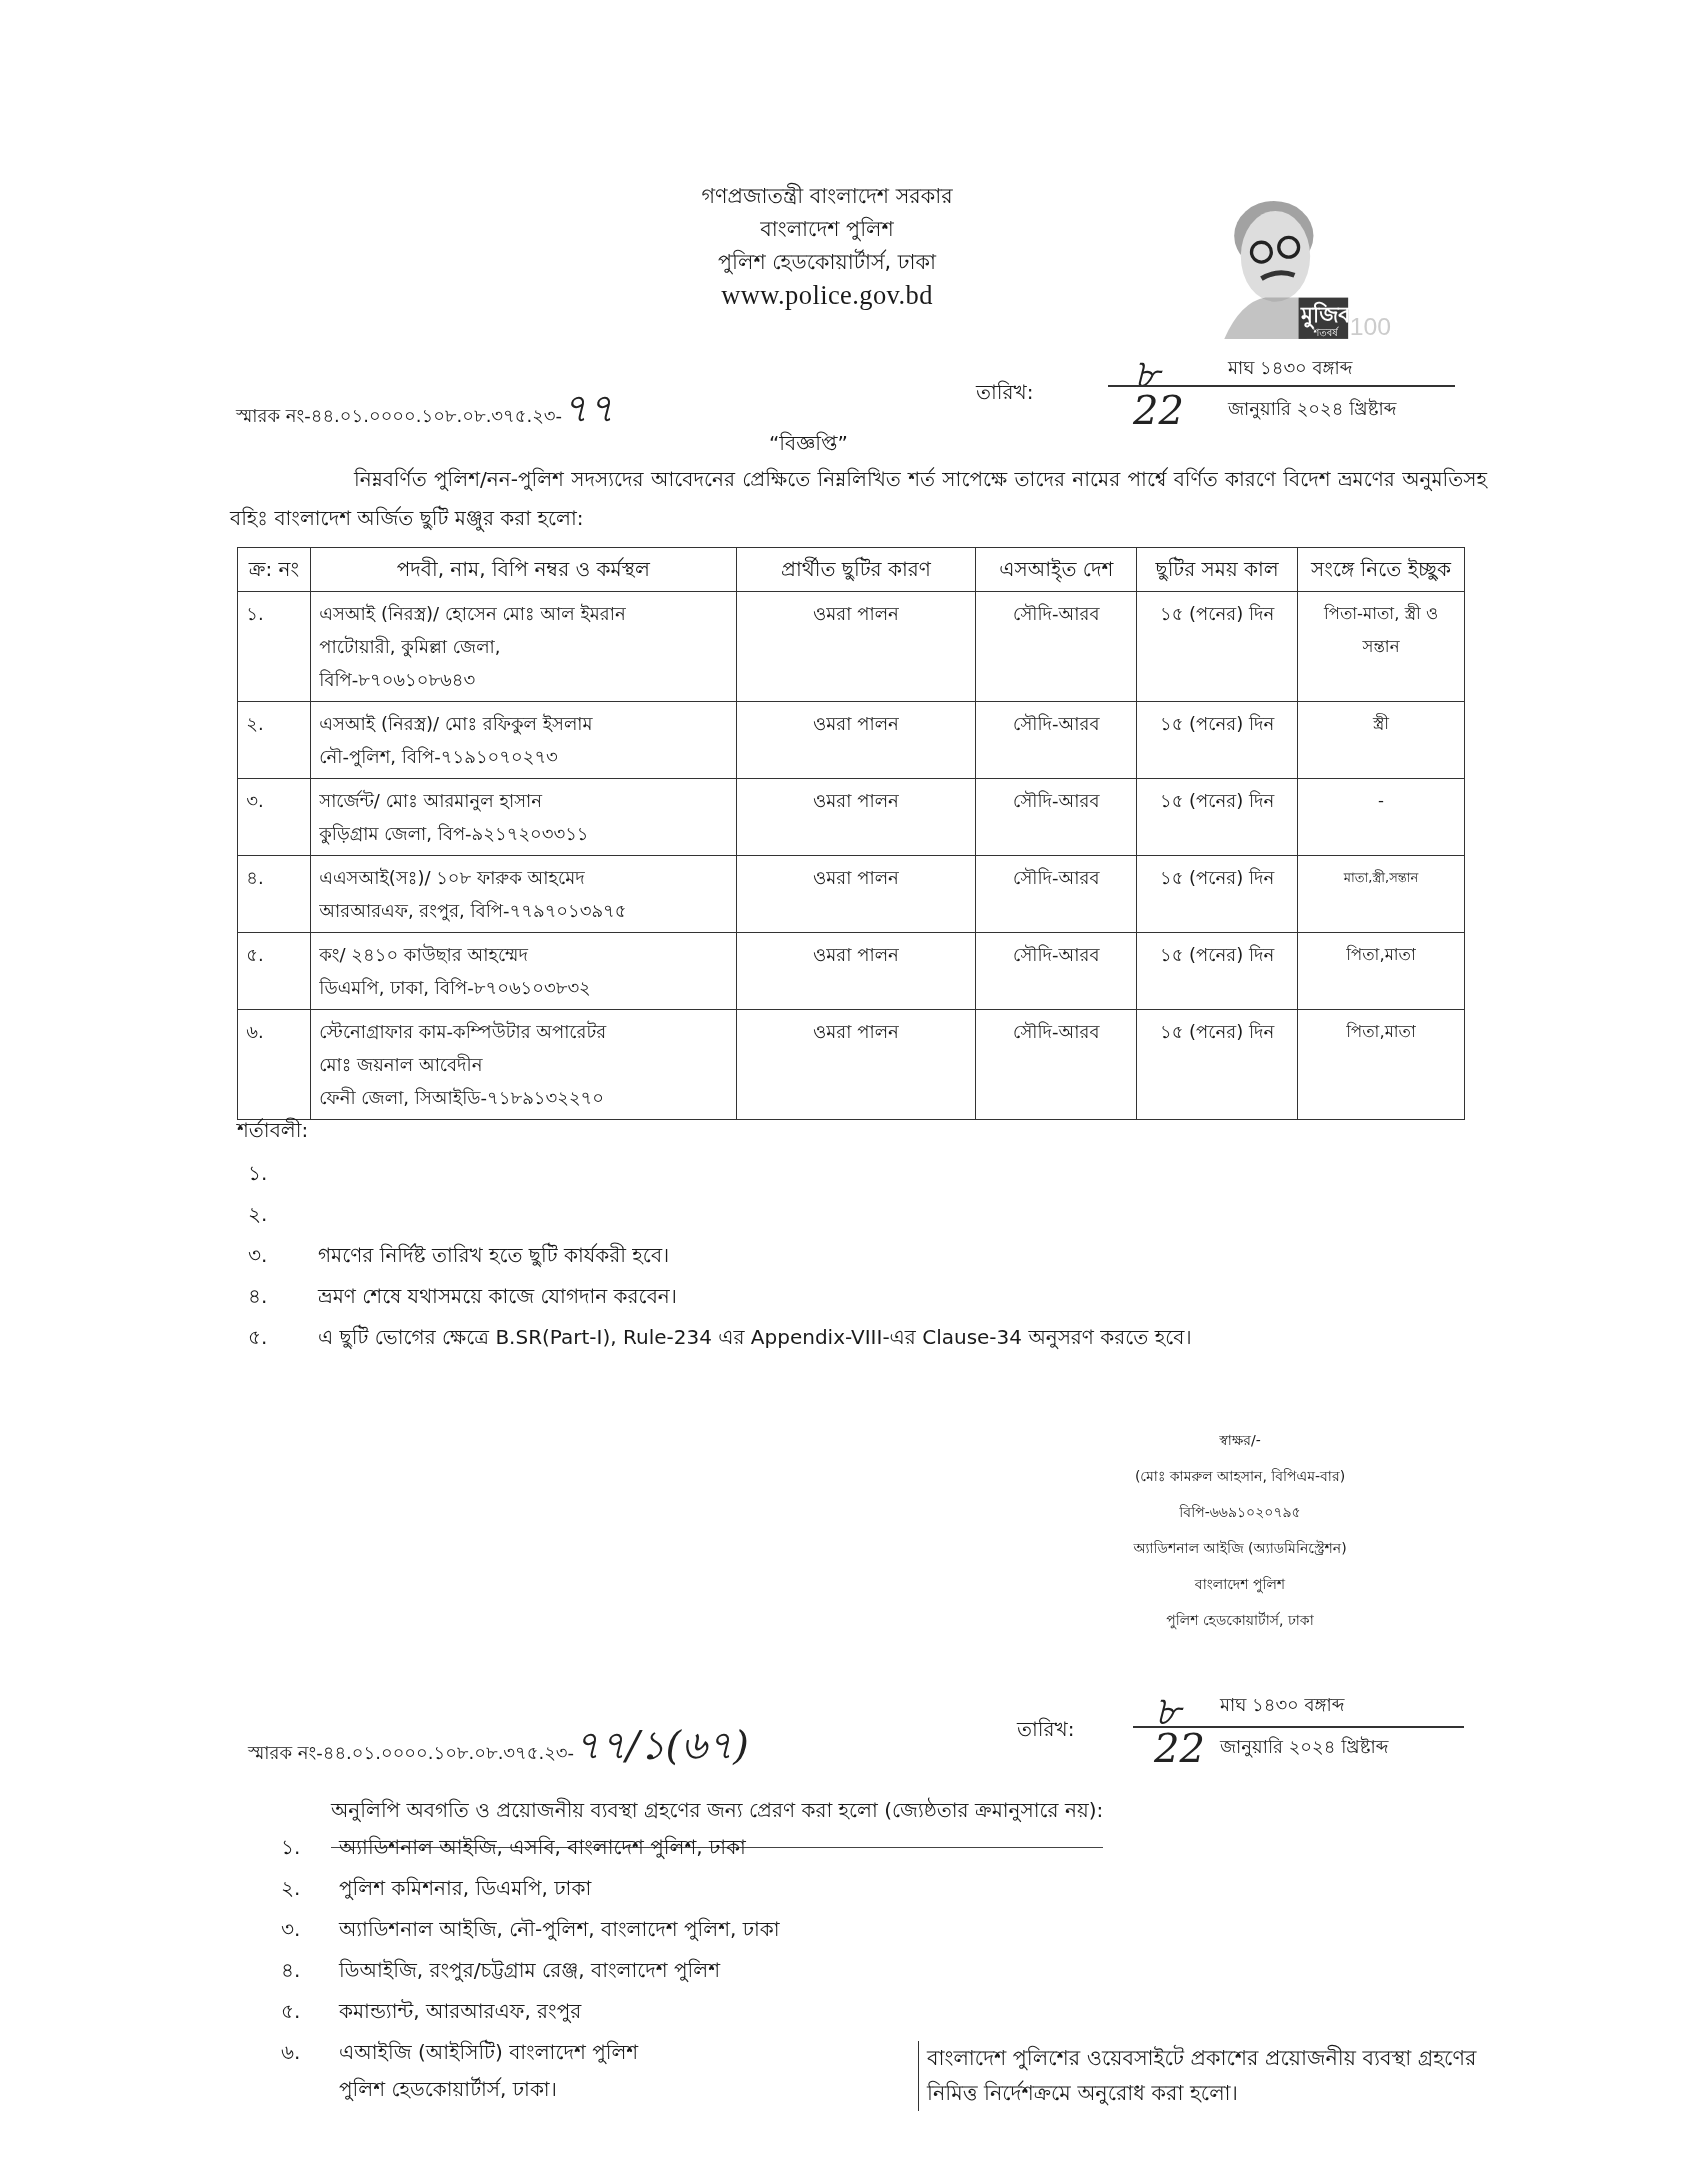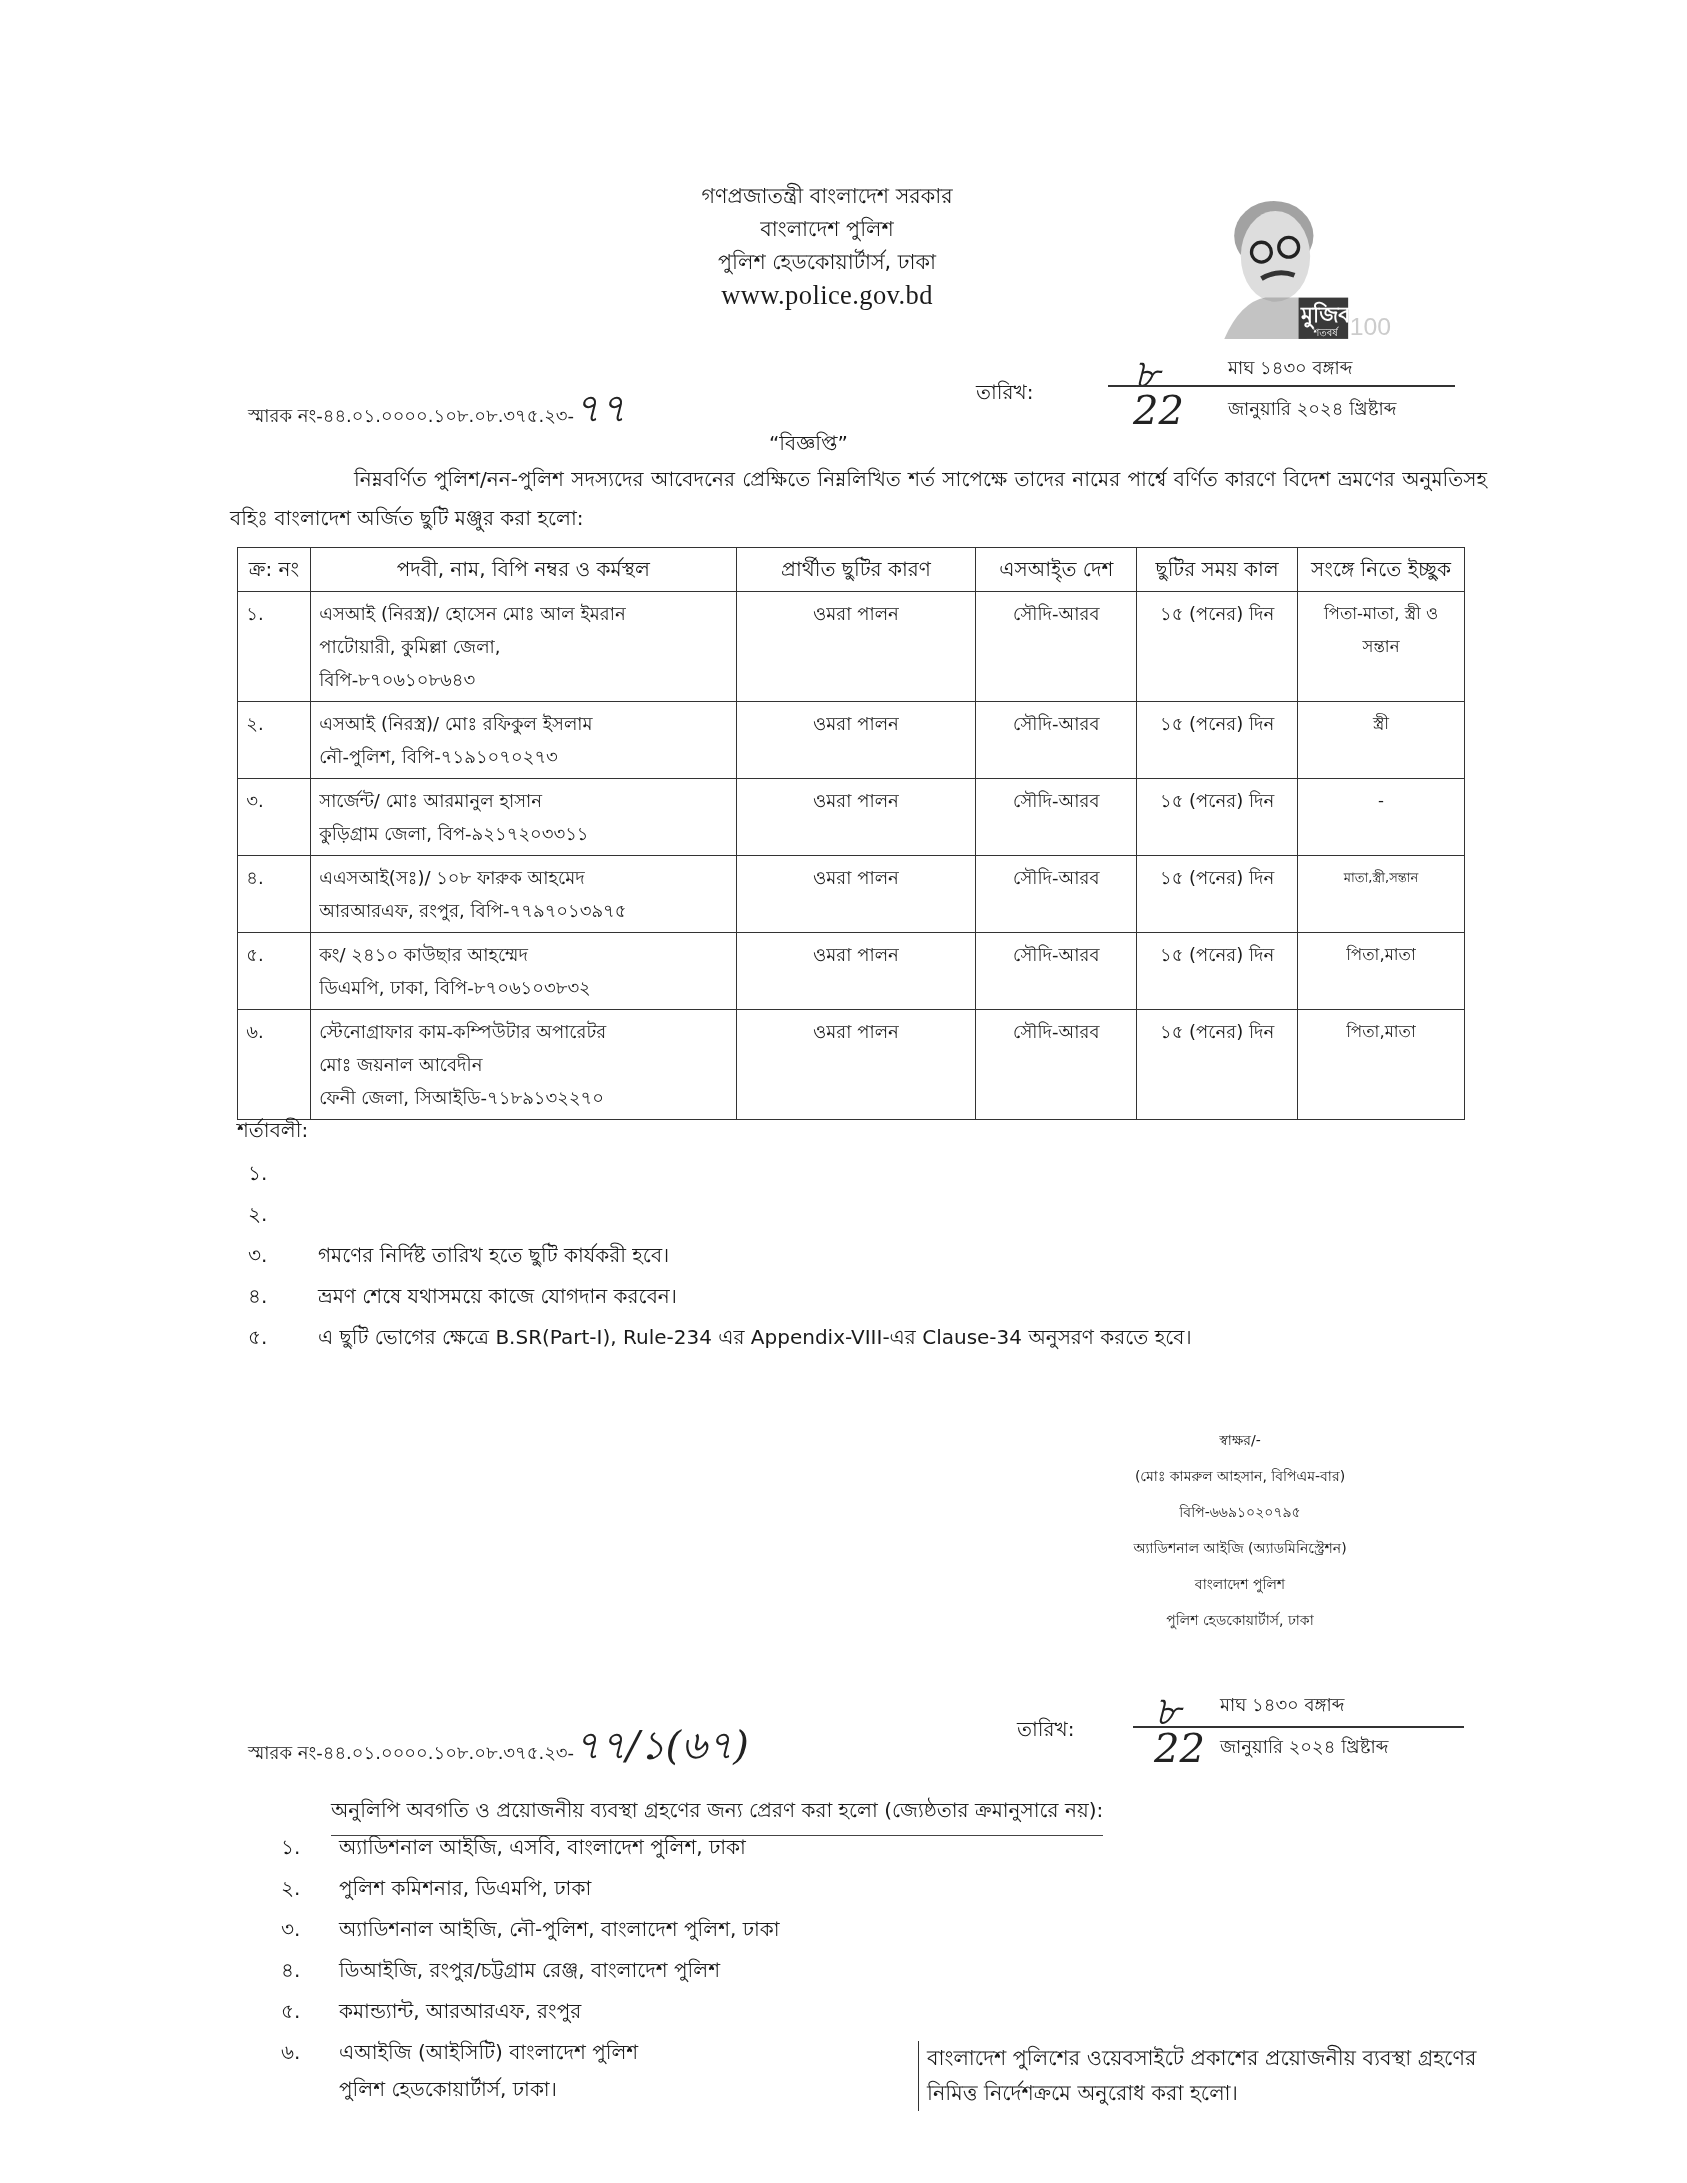--- a/index.html
+++ b/index.html
@@ -18,21 +18,21 @@
   .para { left:230px; width:1257px; top:460px; font-size:20px; line-height:39px; text-indent:124px; text-align:justify; }
   table.grid { position:absolute; left:237px; top:547px; width:1228px; border-collapse:collapse; font-size:18px; }
   table.grid th, table.grid td { border:1.7px solid #333; vertical-align:top; padding:5px 8.3px; line-height:33px; }
   table.grid th { font-weight:normal; text-align:center; font-size:20px; }
   table.grid td.c { text-align:center; }
   .cond-title { left:237px; top:1115px; font-size:20px; }
   .cond { left:248px; width:1240px; font-size:20px; }
   .cond .row { height:41px; display:flex; align-items:center; }
   .cond .num { width:70px; }
   .sign { left:1025px; width:430px; top:1422px; text-align:center; font-size:14px; line-height:36px; }
-  .cc-head { left:331px; top:1795px; font-size:20px; border-bottom:1.7px solid #444; padding-bottom:7px; }
+  .cc-head { left:331px; top:1795px; font-size:20px; border-bottom:1.7px solid #444; padding-bottom:19px; }
   .cc { left:281px; top:1828px; font-size:20px; }
   .cc .row { height:41px; display:flex; align-items:center; }
   .cc .num { width:58px; }
   .cc .sub { padding-left:58px; height:33px; display:flex; align-items:center; }
   .note { left:918px; top:2041px; width:579px; font-size:20.7px; line-height:35px; border-left:1.7px solid #333; padding-left:8px; }
 </style>
 </head>
 <body>
 
 <div class="abs hdr">
@@ -50,21 +50,21 @@
     <circle cx="88" cy="74" r="12" fill="none" stroke="#222" stroke-width="4"></circle>
     <path d="M55 112 Q75 100 95 108" stroke="#333" stroke-width="6" fill="none"></path>
     <path d="M10 185 Q30 140 60 135 L100 135 L110 185 Z" fill="#888" opacity="0.5"></path>
     <rect x="100" y="135" width="60" height="50" fill="#3a3a3a"></rect>
     <text x="103" y="165" font-size="26" fill="#fff" font-family="DejaVu Sans, sans-serif" font-weight="bold">মুজিব</text>
     <text x="118" y="182" font-size="12" fill="#fff" font-family="DejaVu Sans, sans-serif">শতবর্ষ</text>
     <text x="162" y="180" font-size="30" fill="#ccc" font-family="Liberation Sans, sans-serif">100</text>
   </svg>
 </div>
 
-<div class="abs memo" style="left:248px;top:377px;">
+<div class="abs memo" style="left:236px;top:377px;">
   <span>স্মারক নং-৪৪.০১.০০০০.১০৮.০৮.৩৭৫.২৩-</span><span class="hand">৭৭</span>
 </div>
 <div class="abs date-label" style="left:976px;top:377px;">তারিখ:</div>
 <div class="abs hand" style="left:1133px;top:343px;">৮</div>
 <div class="abs date-top" style="left:1228px;top:354px;">মাঘ ১৪৩০ বঙ্গাব্দ</div>
 <div class="abs date-line" style="left:1108px;top:385px;width:347px;"></div>
 <div class="abs hand" style="left:1133px;top:387px;">22</div>
 <div class="abs date-top" style="left:1228px;top:395px;">জানুয়ারি ২০২৪ খ্রিষ্টাব্দ</div>
 
 <div class="abs title">“বিজ্ঞপ্তি”</div>

